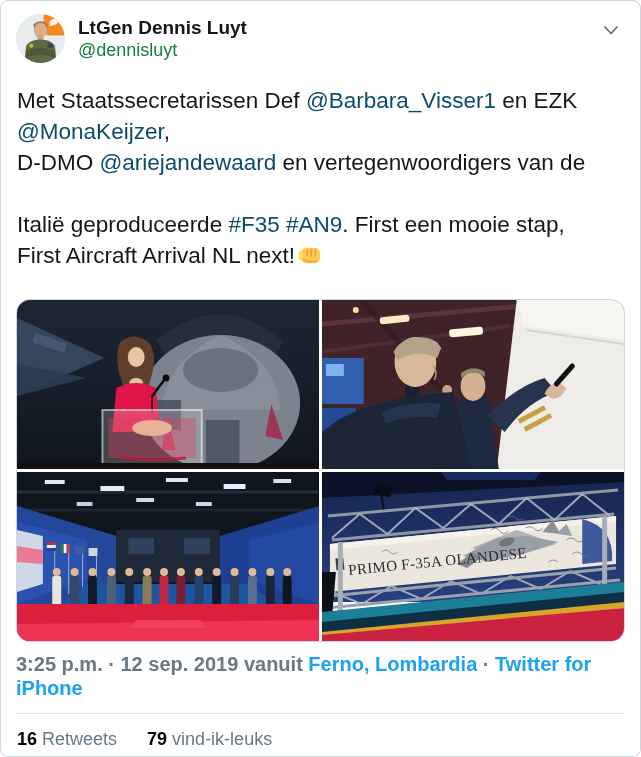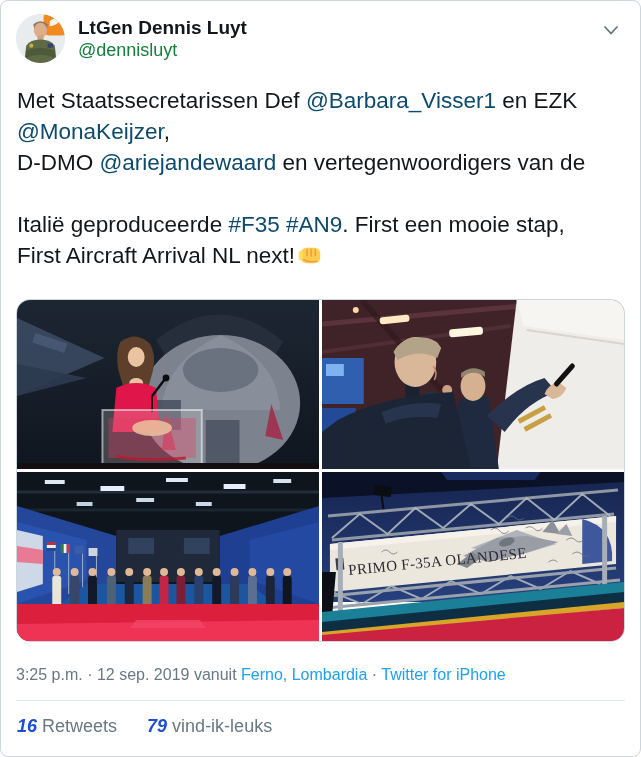--- a/index.html
+++ b/index.html
@@ -15,25 +15,25 @@
   .options{margin-left:auto;padding:8px 6px 4px 8px;cursor:pointer;}
   
   .tweet-text{margin:22px 0 0 1px;font-size:22.5px;line-height:31px;color:#14171a;}
   .tweet-text a{color:#0c4a6e;text-decoration:none;cursor:pointer;}
   .emoji{display:inline-block;vertical-align:-5px;margin-left:3px;}
   
   .photo-grid{margin-top:23px;height:343px;box-sizing:border-box;border:1px solid #ccd6dd;border-radius:14px;overflow:hidden;display:grid;grid-template-columns:1fr 1fr;grid-template-rows:1fr 1fr;gap:3px;background:#fff;}
   .photo{overflow:hidden;cursor:pointer;}
   .photo svg{display:block;width:100%;height:100%;}
   
-  .meta{margin-top:21px;font-size:16px;line-height:24px;color:#697882;}
+  .meta{margin-top:10px;font-size:20px;line-height:24px;color:#697882;font-weight:bold;}
   .meta a{color:#1da1f2;text-decoration:none;cursor:pointer;}
   .divider{border:none;border-top:1px solid #e1e8ed;margin:13px 0 0 0;}
   .stats{display:flex;gap:30px;padding:13px 0 0 1px;font-size:18px;line-height:24px;color:#697882;}
-  .stats .num{font-weight:bold;color:#1d4ed8;margin-right:5px;font-style:italic;}
+  .stats .num{font-weight:bold;color:#000000;margin-right:5px;}
   .stat{cursor:pointer;}
 </style>
 </head>
 <body>
 
 <div class="card">
 
   <div class="header">
     <div class="avatar">
       <svg viewBox="0 0 48 48">

